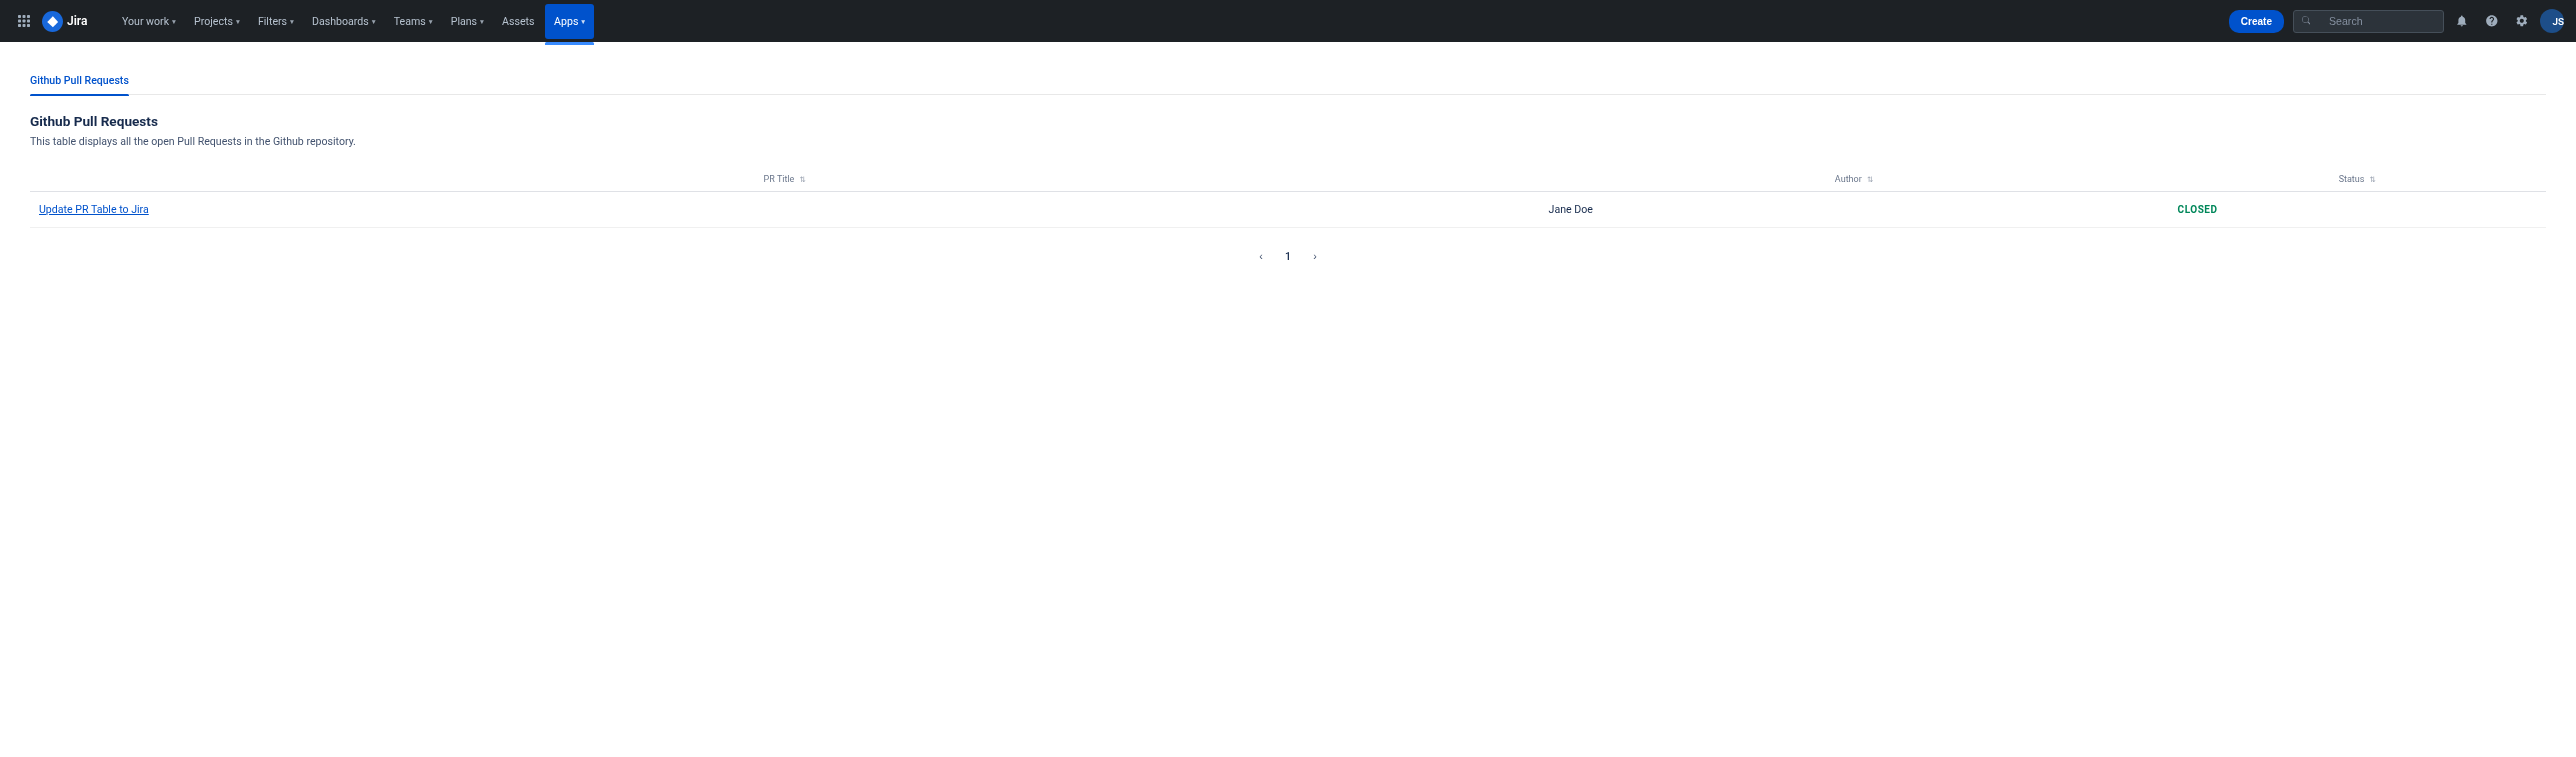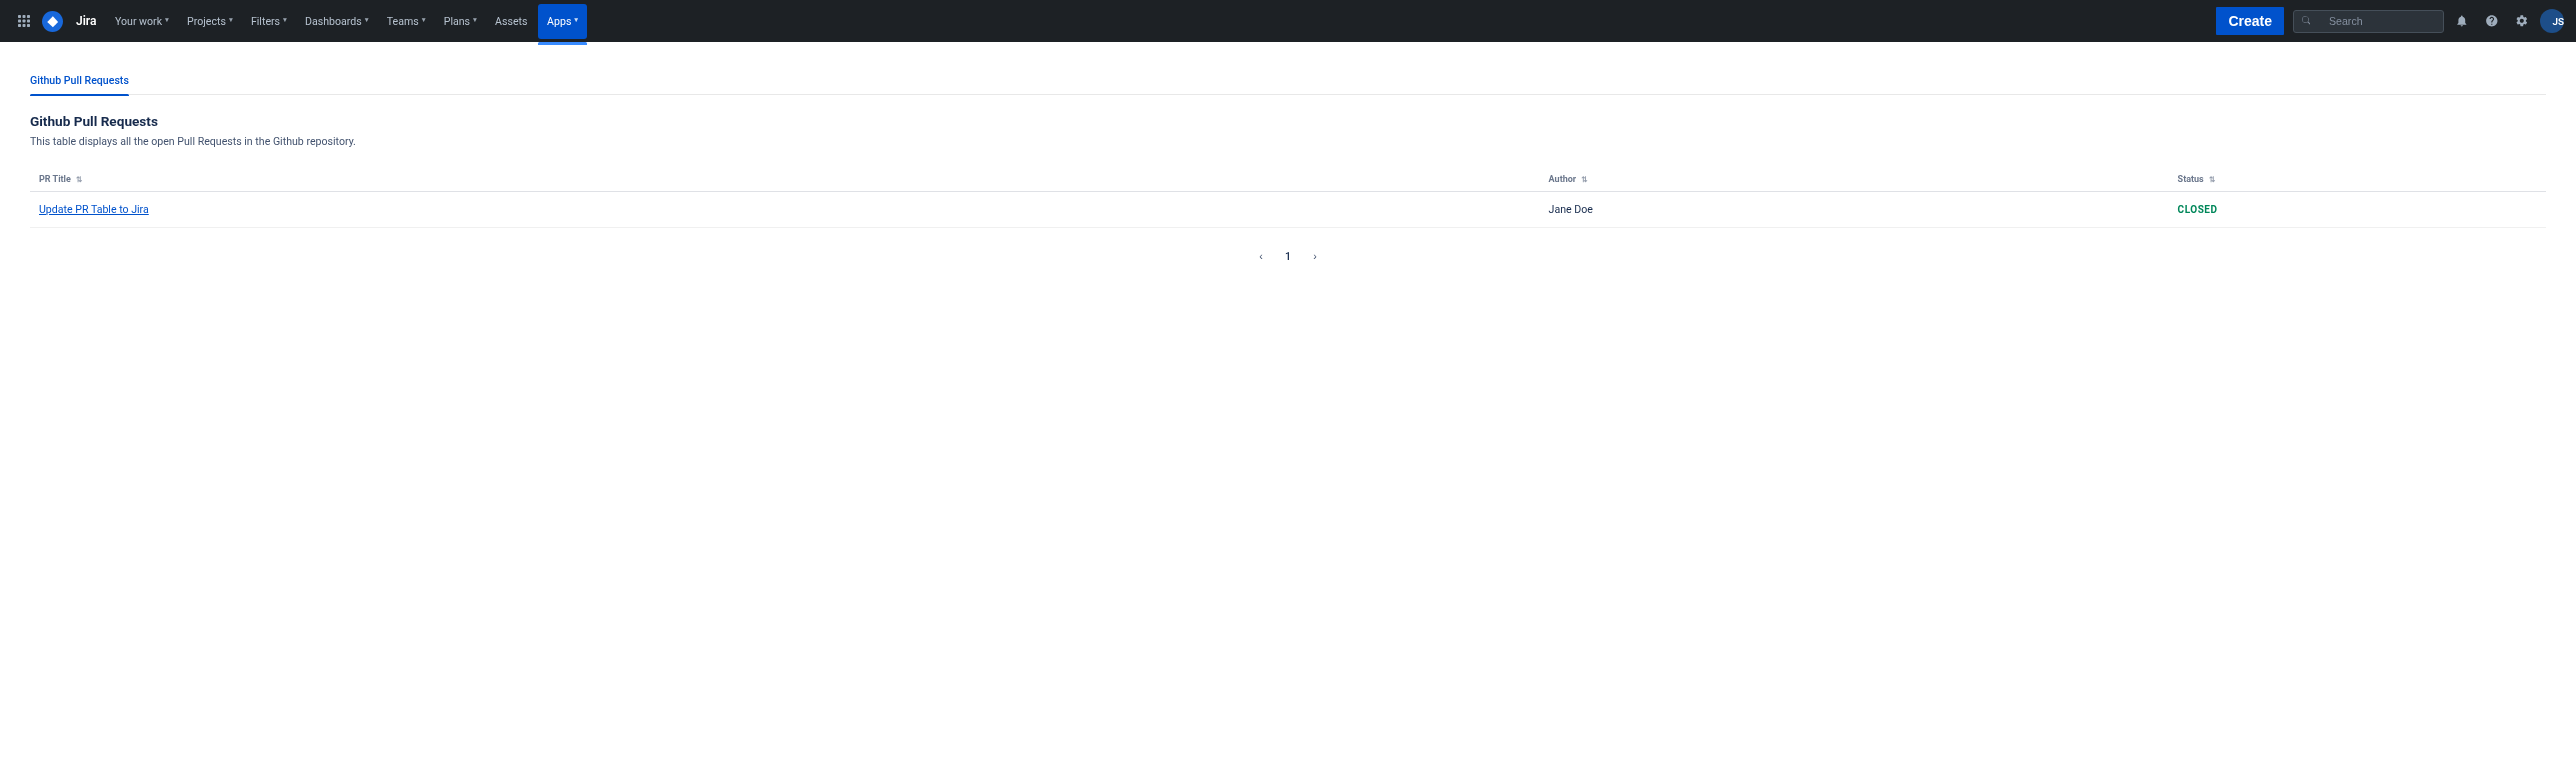--- a/index.html
+++ b/index.html
@@ -16,32 +16,32 @@
       position: fixed;
       top: 0; left: 0; right: 0;
       z-index: 100;
     }
     .nav-grid-icon {
       width: 24px; height: 24px;
       display: flex; align-items: center; justify-content: center;
       color: #9fadbc; cursor: pointer; margin-right: 3px;
     }
     .nav-logo {
-      display: flex; align-items: center; gap: 13px;
-      margin-right: 8px; cursor: pointer;
+      display: flex; align-items: center; gap: 4px;
+      margin-right: 24px; cursor: pointer;
     }
     .nav-logo svg { width: 21px; height: 21px; }
     .nav-logo-text { color: white; font-size: 12px; font-weight: 600; }
     .nav-item {
       color: #b6c2cf;
       font-size: 10.6px;
       padding: 6px 7.6px;
       border-radius: 3px;
       cursor: pointer;
-      display: flex; gap: 3px;
+      display: flex; align-items: center; gap: 3px;
       white-space: nowrap;
       transition: background 0.15s;
       text-decoration: none;
     }
     .nav-item.active-underline {
       color: white;
       position: relative;
     }
     .nav-item.active-underline::after {
       content: '';
@@ -58,23 +58,23 @@
       padding: 11px 9px;
     }
     .nav-chevron {
       font-size: 7.6px; opacity: 0.8;
     }
     .nav-spacer { flex: 1; }
     .nav-create-btn {
       background: #0052cc;
       color: white;
       border: none;
-      border-radius: 1px;
+      border-radius: 10px;
       padding: 6px 12px;
-      font-size: 14px;
+      font-size: 10px;
       font-weight: 600;
       cursor: pointer;
       margin-left: 6px;
     }
     .nav-search {
       display: flex; 
       background: #2c333a;
       border: 0.8px solid #454f59;
       border-radius: 3px;
       padding: 4.5px 7.6px;
@@ -164,24 +164,24 @@
       margin-bottom: 18px;
     }
     table {
       width: 100%;
       border-collapse: collapse;
     }
     thead tr {
       border-bottom: 0.8px solid #dfe1e6;
     }
     th {
-      text-align: left;
+      text-align: center;
       padding: 7.6px 9px;
       font-size: 9px;
-      font-weight: 700;
+      font-weight: 400;
       color: #6b778c;
       white-space: nowrap;
     }
     th .sort-arrows { margin-left: 3px; opacity: 0.7; font-size: 7.6px; }
     tbody tr {
       border-bottom: 0.8px solid #f0f0f0;
     }
     td {
       padding: 10.6px 9px;
       font-size: 10.6px;

